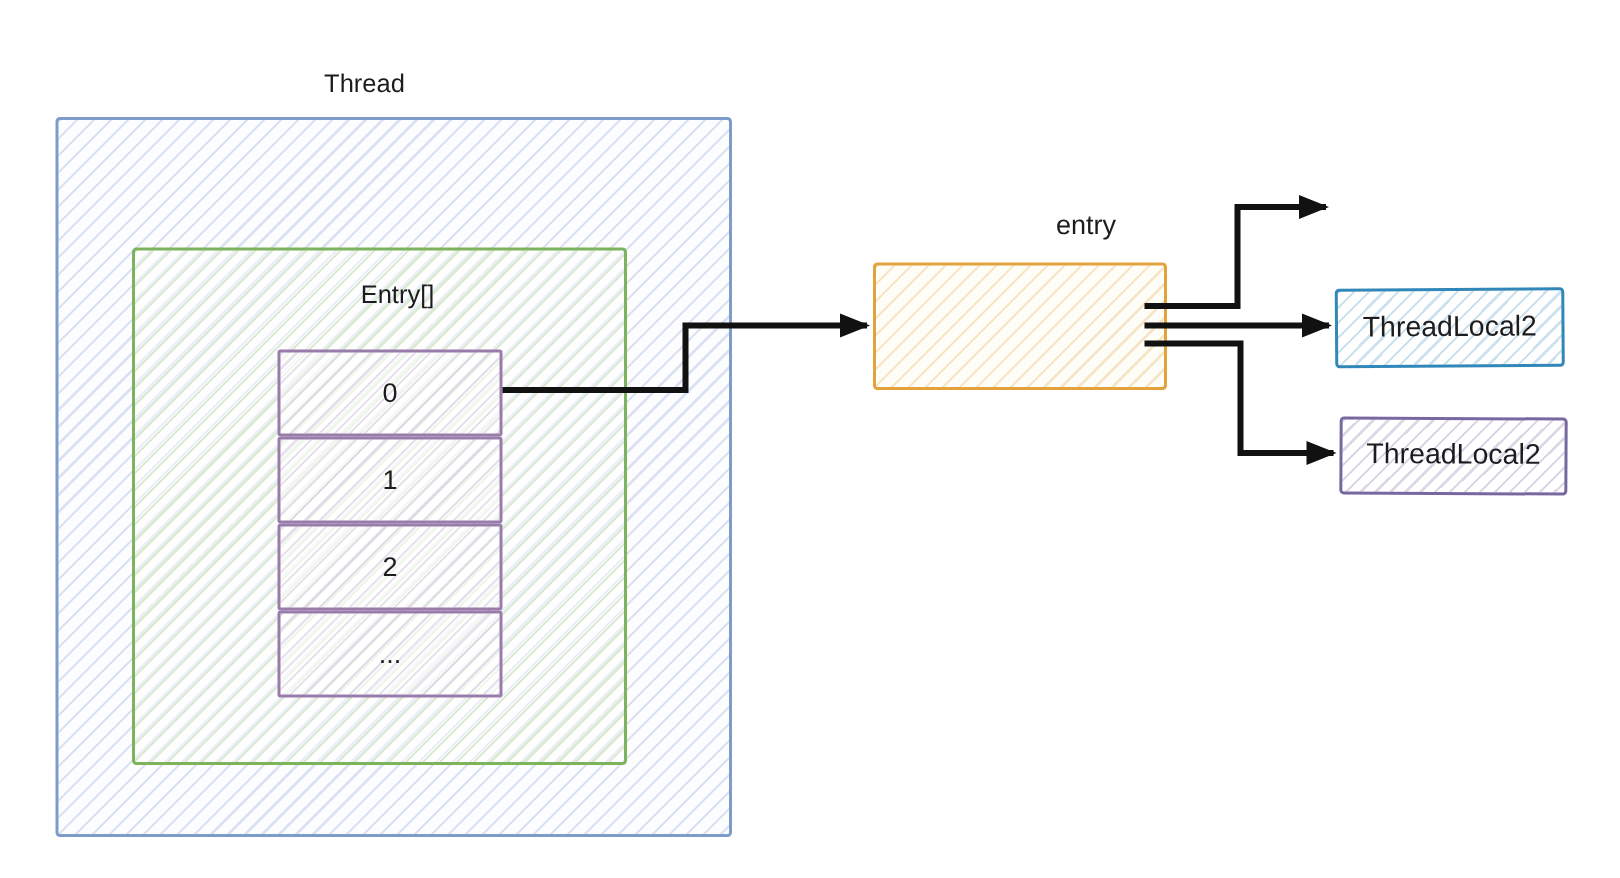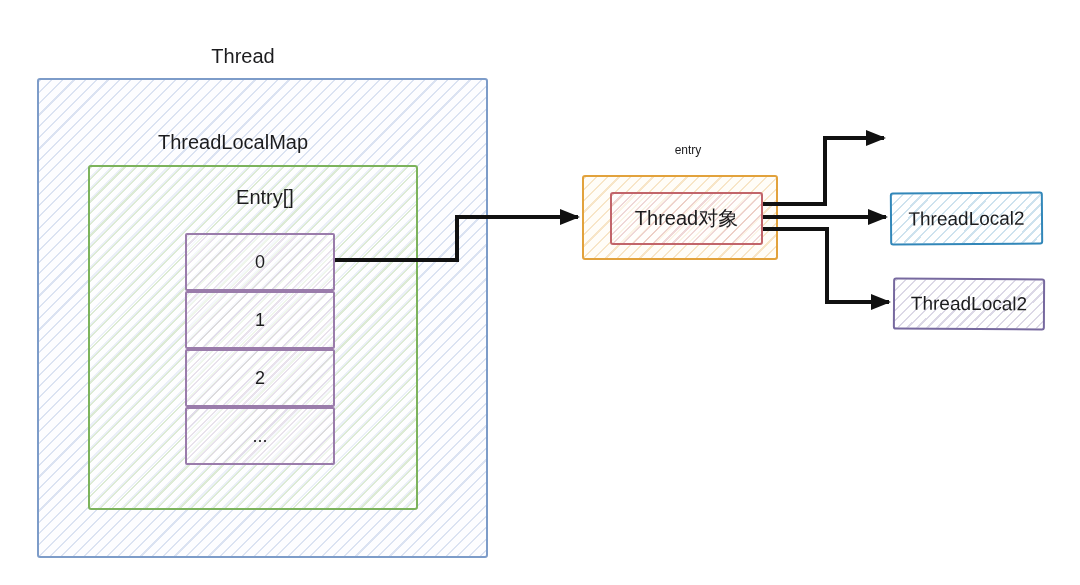--- a/index.html
+++ b/index.html
@@ -1,20 +1,20 @@
 <!DOCTYPE html>
 <html style="--thread-box-border: #7d9cc9; --map-box-border: #7cb35c; --cell-border: #9a7cab; --entry-box-border: #e2a23c; --thread-object-border: #c2656a; --threadlocal1-border: #2d8d8d; --threadlocal2-border: #3287b9; --threadlocal3-border: #77699f; --arrow: #111111; --text: #1c1c1e;"><head>
 <meta charset="utf-8">
 <style>
   html,body{margin:0;padding:0;background:#ffffff;}
   .canvas{
     position:relative;width:1080px;height:585px;background:#fff;overflow:hidden;
     font-family:"Liberation Sans", sans-serif;color:var(--text,#1c1c1e);
   }
-  .lbl{position:absolute;text-align:center;font-size:20px;line-height:22px;color:var(--text,#1c1c1e);}
+  .lbl{position:absolute;text-align:center;font-size:17px;line-height:22px;color:var(--text,#1c1c1e);}
   .box{position:absolute;box-sizing:border-box;border-radius:3px;}
 
   
   .thread-box{
     left:37px;top:78px;width:451px;height:480px;
     border:2px solid var(--thread-box-border,#7d9cc9);
     background-color:#fdfdff;
     background-image:repeating-linear-gradient(135deg, rgba(141,166,212,.30) 0 1.5px, transparent 1.5px 8px);
   }
   
@@ -78,40 +78,36 @@
 </style>
 </head>
 <body>
 
 <div class="canvas">
 
   <div class="lbl" style="left:183px;top:45px;width:120px;">Thread</div>
 
   <div class="box thread-box"></div>
 
-  <div class="lbl" style="left:143px;top:131px;width:180px;">ThreadLocalMap</div>
 
   <div class="box map-box"></div>
 
   <div class="lbl" style="left:215px;top:186px;width:100px;">Entry[]</div>
 
   <div class="cells">
     <div class="cell">0</div>
     <div class="cell">1</div>
     <div class="cell">2</div>
     <div class="cell">...</div>
   </div>
 
-  <div class="lbl" style="left:648px;top:139px;width:80px;font-size:12px;text-align:center;">entry</div>
+  <div class="lbl" style="left:684px;top:139px;width:80px;font-size:18px;text-align:center;">entry</div>
 
   <div class="box entry-box"></div>
 
-  <div class="box thread-object-box">
-    <span>Thread对象</span>
-  </div>
 
   <div class="box tl-box tl-blue">
     <span>ThreadLocal2</span>
   </div>
   <div class="box tl-box tl-purple">
     <span>ThreadLocal2</span>
   </div>
 
   <svg class="arrows" width="1080" height="585" viewBox="0 0 1080 585">
     <defs>

